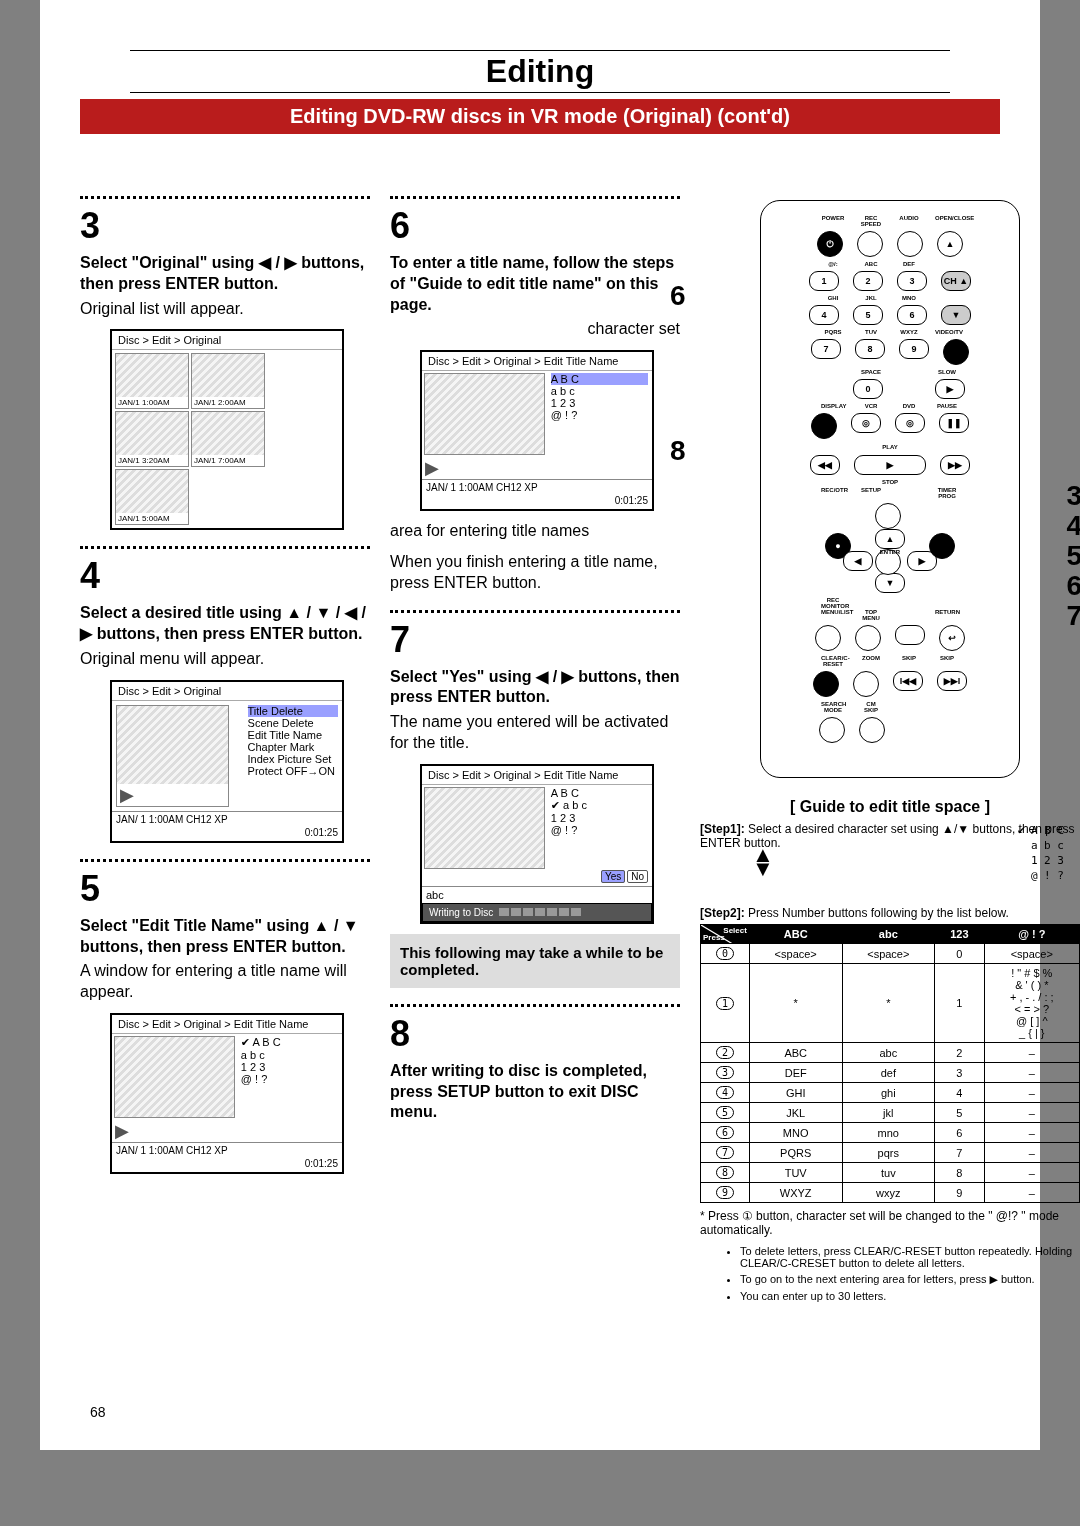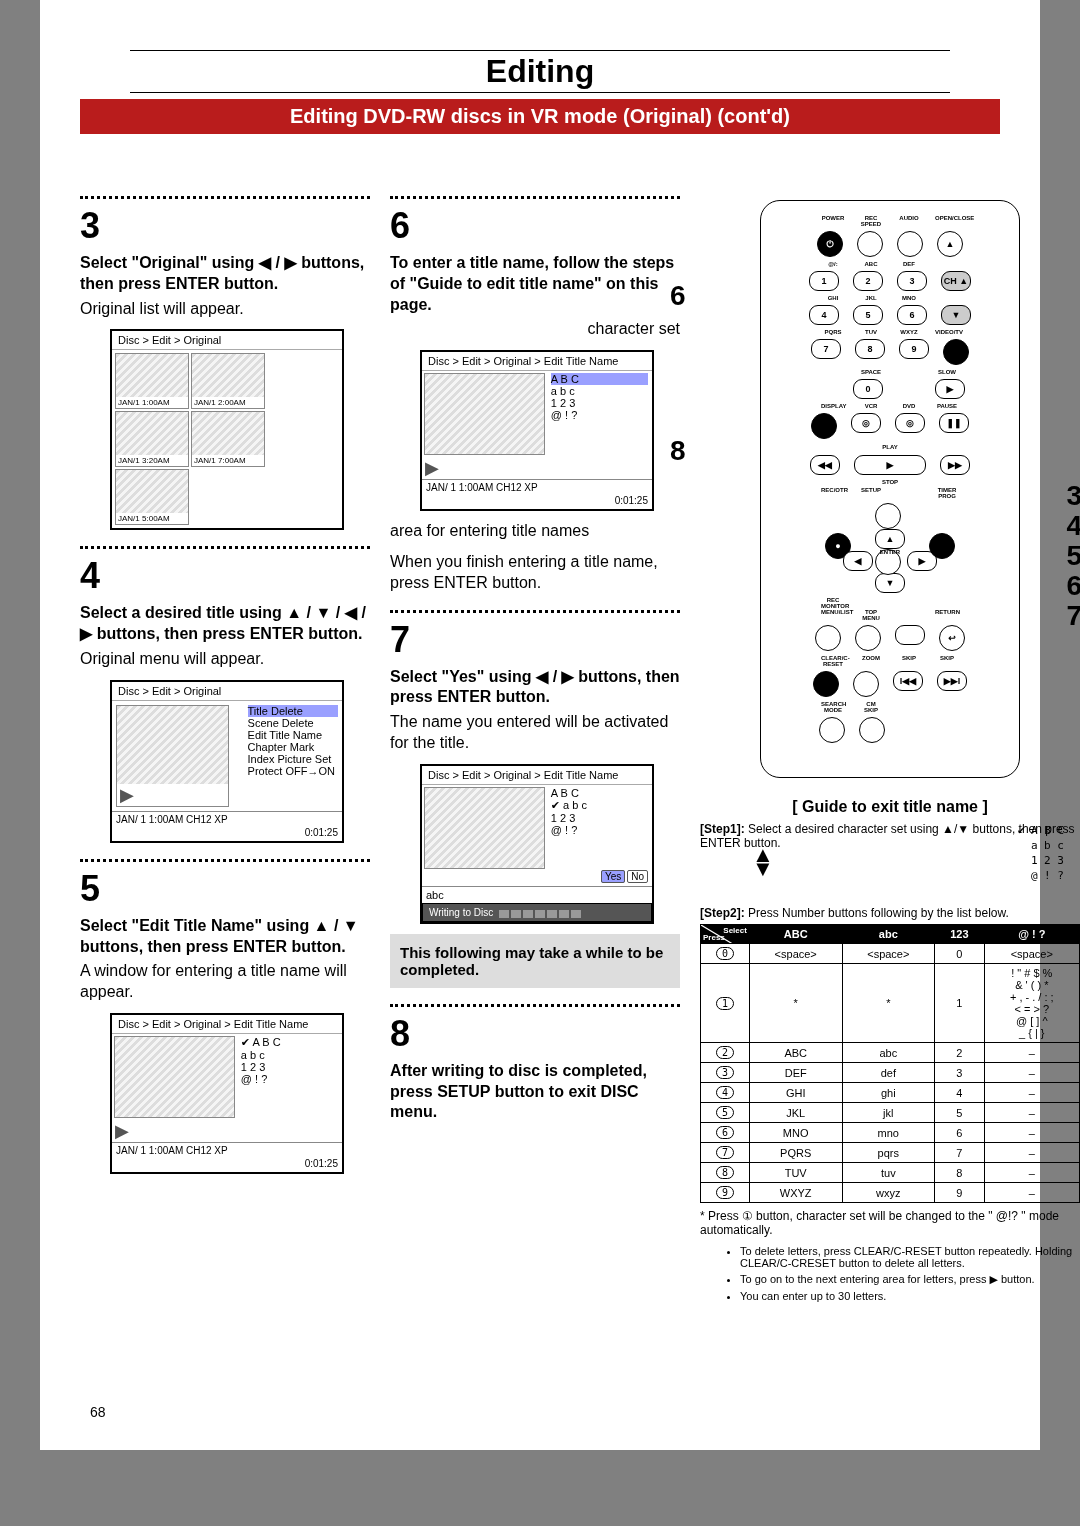--- a/index.html
+++ b/index.html
@@ -115,21 +115,21 @@
 
   .sb-edit .main { display:flex; }
   .sb-edit .thumb { width:55%; height:80px; border:1px solid #888; margin:2px;
     background-image:linear-gradient(135deg,#ddd 25%,#f5f5f5 25%,#f5f5f5 50%,#ddd 50%,#ddd 75%,#f5f5f5 75%);background-size:8px 8px;}
   .sb-edit .opts { width:45%; padding:2px 4px; }
   .sb-edit .opts .sel::before { content:"✔ "; }
   .entry { border-top:1px solid #888; padding:2px 4px; }
   .yesno { text-align:right; padding:0 4px 4px; font-size:10px;}
   .yesno span{border:1px solid #555;padding:0 3px;margin-left:2px;border-radius:2px;}
 
-  .writebox { border:1px solid #000; background:#555;color:#fff;padding:3px 6px;display:flex;gap:6px;align-items:flex-end;font-size:10px;}
+  .writebox { border:1px solid #000; background:#555;color:#fff;padding:3px 6px;display:flex;gap:6px;align-items:center;font-size:10px;}
   .writebox .bars{display:flex;gap:2px;}
   .writebox .bars span{width:10px;height:8px;background:#999;}
 
   .notebox {
     margin-top: 10px;
     background: #ddd;
     padding: 10px;
     font-weight: 700;
     font-size: 15px;
   }
@@ -509,21 +509,21 @@
             </div>
         <div class="rrow">
               <div class="rb"></div>
               <div class="rb"></div>
               <div style="width:24px"></div>
               <div style="width:24px"></div>
             </div>
       </div>
       </div>
 
-      <div class="guide-title">[ Guide to exit title name ]</div>
+      <div class="guide-title">[ Guide to edit title space ]</div>
       <div style="position:relative">
         <div class="guide-step">
           <strong>[Step1]:</strong>
           <span>Select a desired character set using ▲/▼ buttons, then press ENTER button.</span>
         </div>
         <div style="position:absolute; right:16px; top:0; width:60px; text-align:left;">
           <div class="charsetmini">✔  A B C</div>
           <div class="charsetmini">a b c</div>
           <div class="charsetmini">1 2 3</div>
           <div class="charsetmini">@ ! ?</div>

